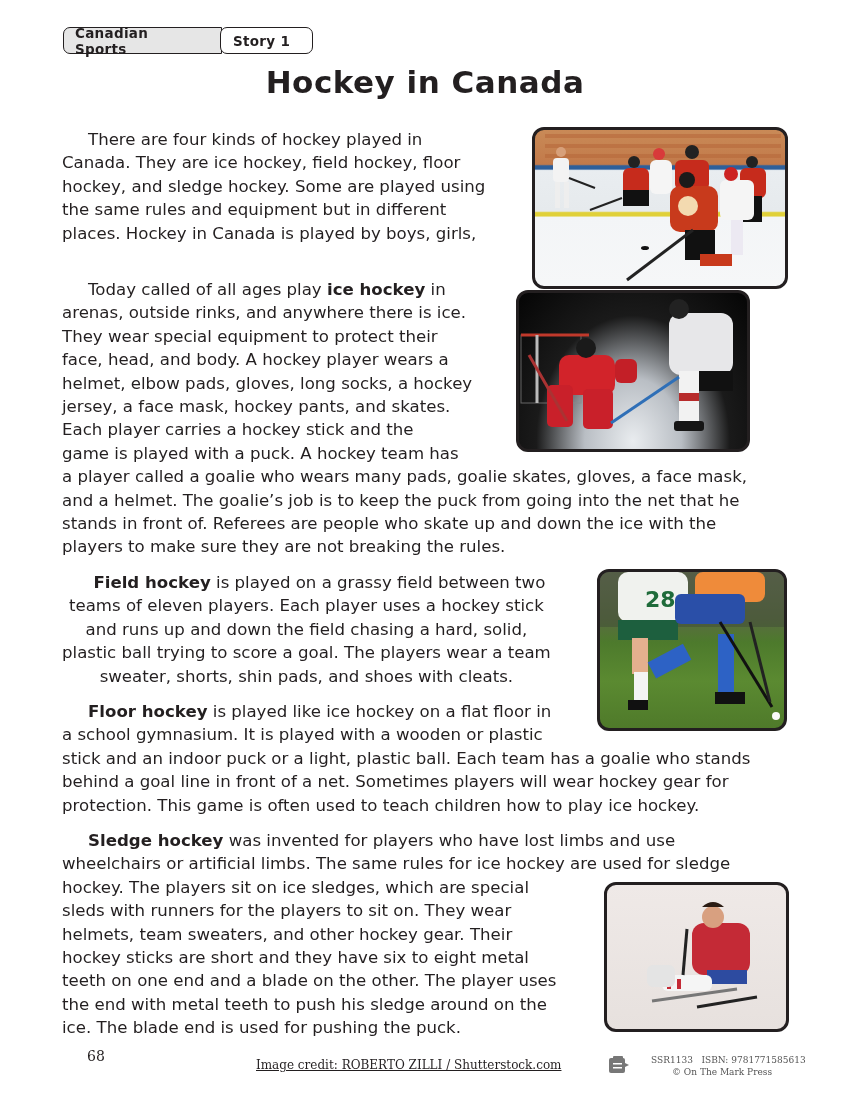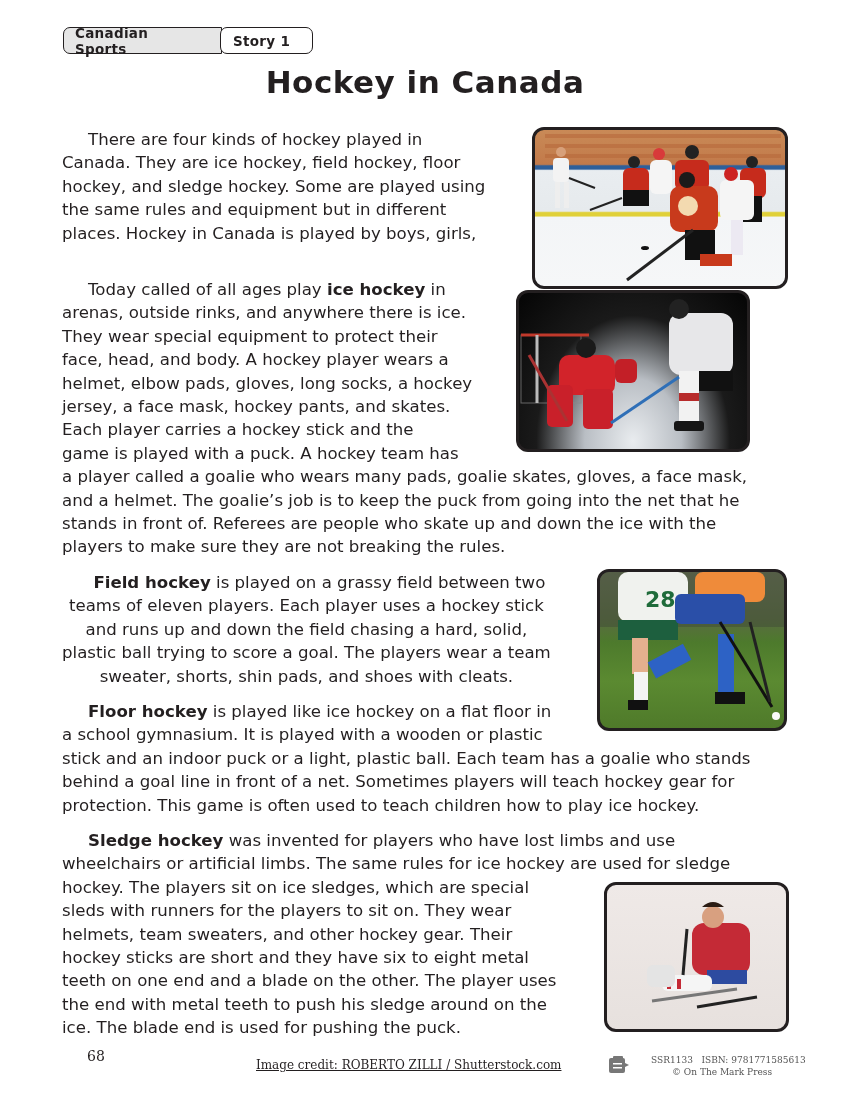--- a/index.html
+++ b/index.html
@@ -74,21 +74,21 @@
   <span class="line">teams of eleven players. Each player uses a hockey stick</span>
   <span class="line">and runs up and down the field chasing a hard, solid,</span>
   <span class="line">plastic ball trying to score a goal. The players wear a team</span>
   <span class="line">sweater, shorts, shin pads, and shoes with cleats.</span>
 </div>
 
 <div class="para" style="top:700px;">
   <span class="line"><span class="indent"></span><b>Floor hockey</b><span> is played like ice hockey on a flat floor in</span></span>
   <span class="line">a school gymnasium. It is played with a wooden or plastic</span>
   <span class="line">stick and an indoor puck or a light, plastic ball. Each team has a goalie who stands</span>
-  <span class="line">behind a goal line in front of a net. Sometimes players will teach hockey gear for</span>
+  <span class="line">behind a goal line in front of a net. Sometimes players will wear hockey gear for</span>
   <span class="line">protection. This game is often used to teach children how to play ice hockey.</span>
 </div>
 
 <div class="para" style="top:829px;">
   <span class="line"><span class="indent"></span><b>Sledge hockey</b><span> was invented for players who have lost limbs and use</span></span>
   <span class="line">wheelchairs or artificial limbs. The same rules for ice hockey are used for sledge</span>
   <span class="line">hockey. The players sit on ice sledges, which are special</span>
   <span class="line">sleds with runners for the players to sit on. They wear</span>
   <span class="line">helmets, team sweaters, and other hockey gear. Their</span>
   <span class="line">hockey sticks are short and they have six to eight metal</span>

